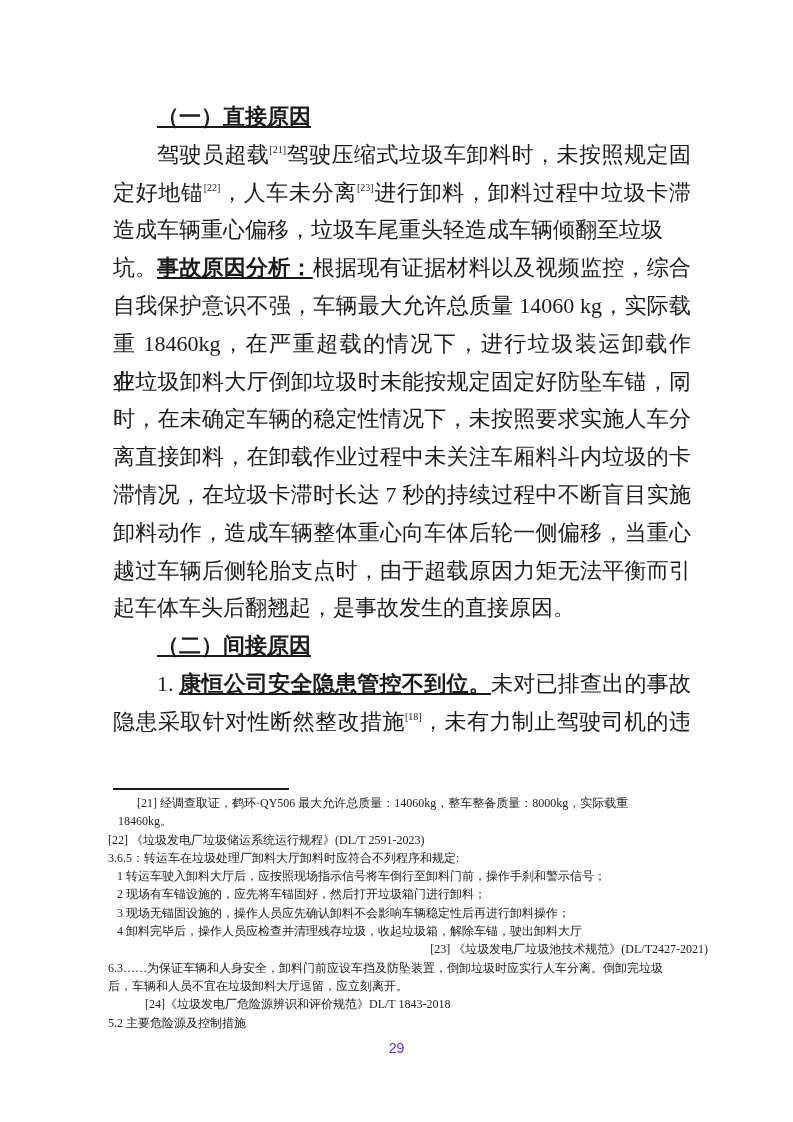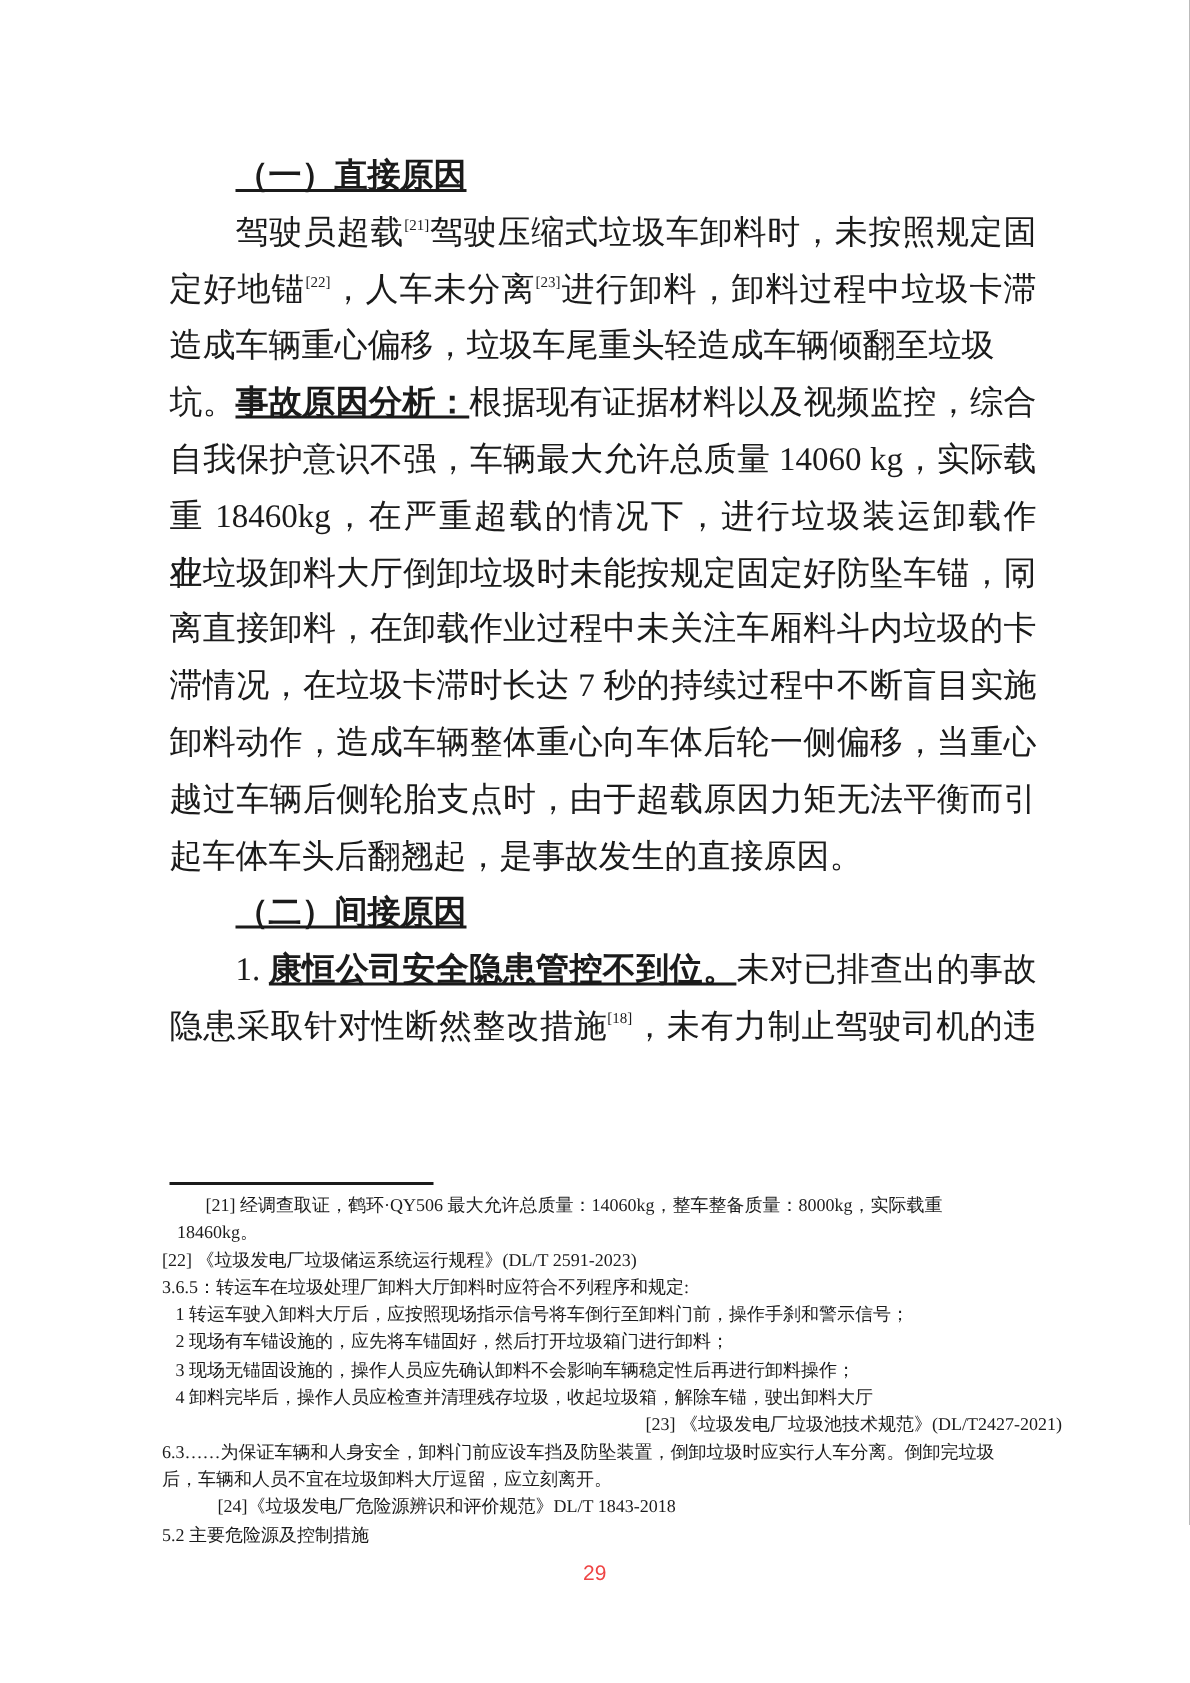--- a/index.html
+++ b/index.html
@@ -32,36 +32,37 @@
   .footnotes{
     position:absolute;left:108px;top:794px;width:600px;
     font-size:12px;line-height:18.3px;
     white-space:nowrap;
   }
   .fline{height:18.3px;}
   .page-number{
     position:absolute;left:0;top:1040px;width:100%;
     text-align:center;
     font-family:"Liberation Sans","DejaVu Sans",sans-serif;
-    font-size:14px;color:#ef4444;
+    font-size:14px;color:#6d28d9;
   }
 </style>
 </head>
 <body>
 
 <div class="page">
   <div class="body-text">
       <div class="bline head" style="text-indent: 44px;"><span class="b">（一）直接原因</span></div>
       <div class="bline just" style="text-indent: 44px;"><span>驾驶员超载</span><span class="fnref">[21]</span><span>驾驶压缩式垃圾车卸料时，未按照规定固</span></div>
       <div class="bline just"><span>定好地锚</span><span class="fnref">[22]</span><span>，人车未分离</span><span class="fnref">[23]</span><span>进行卸料，卸料过程中垃圾卡滞</span></div>
       <div class="bline"><span>造成车辆重心偏移，垃圾车尾重头轻造成车辆倾翻至垃圾坑。</span></div>
       <div class="bline just" style="text-indent: 44px;"><span class="b">事故原因分析：</span><span>根据现有证据材料以及视频监控，综合</span></div>
       <div class="bline just"><span>自我保护意识不强，车辆最大允许总质量 14060 kg，实际载</span></div>
       <div class="bline just"><span>重 18460kg，在严重超载的情况下，进行垃圾装运卸载作业；</span></div>
       <div class="bline just"><span>在垃圾卸料大厅倒卸垃圾时未能按规定固定好防坠车锚，同</span></div>
+      <div class="bline just"><span>时，在未确定车辆的稳定性情况下，未按照要求实施人车分</span></div>
       <div class="bline just"><span>离直接卸料，在卸载作业过程中未关注车厢料斗内垃圾的卡</span></div>
       <div class="bline just"><span>滞情况，在垃圾卡滞时长达 7 秒的持续过程中不断盲目实施</span></div>
       <div class="bline just"><span>卸料动作，造成车辆整体重心向车体后轮一侧偏移，当重心</span></div>
       <div class="bline just"><span>越过车辆后侧轮胎支点时，由于超载原因力矩无法平衡而引</span></div>
       <div class="bline"><span>起车体车头后翻翘起，是事故发生的直接原因。</span></div>
       <div class="bline head" style="text-indent: 44px;"><span class="b">（二）间接原因</span></div>
       <div class="bline just" style="text-indent: 44px;"><span>1. </span><span class="b">康恒公司安全隐患管控不到位。</span><span>未对已排查出的事故</span></div>
       <div class="bline just"><span>隐患采取针对性断然整改措施</span><span class="fnref">[18]</span><span>，未有力制止驾驶司机的违</span></div>
     </div>
   <div class="fn-sep"></div>

